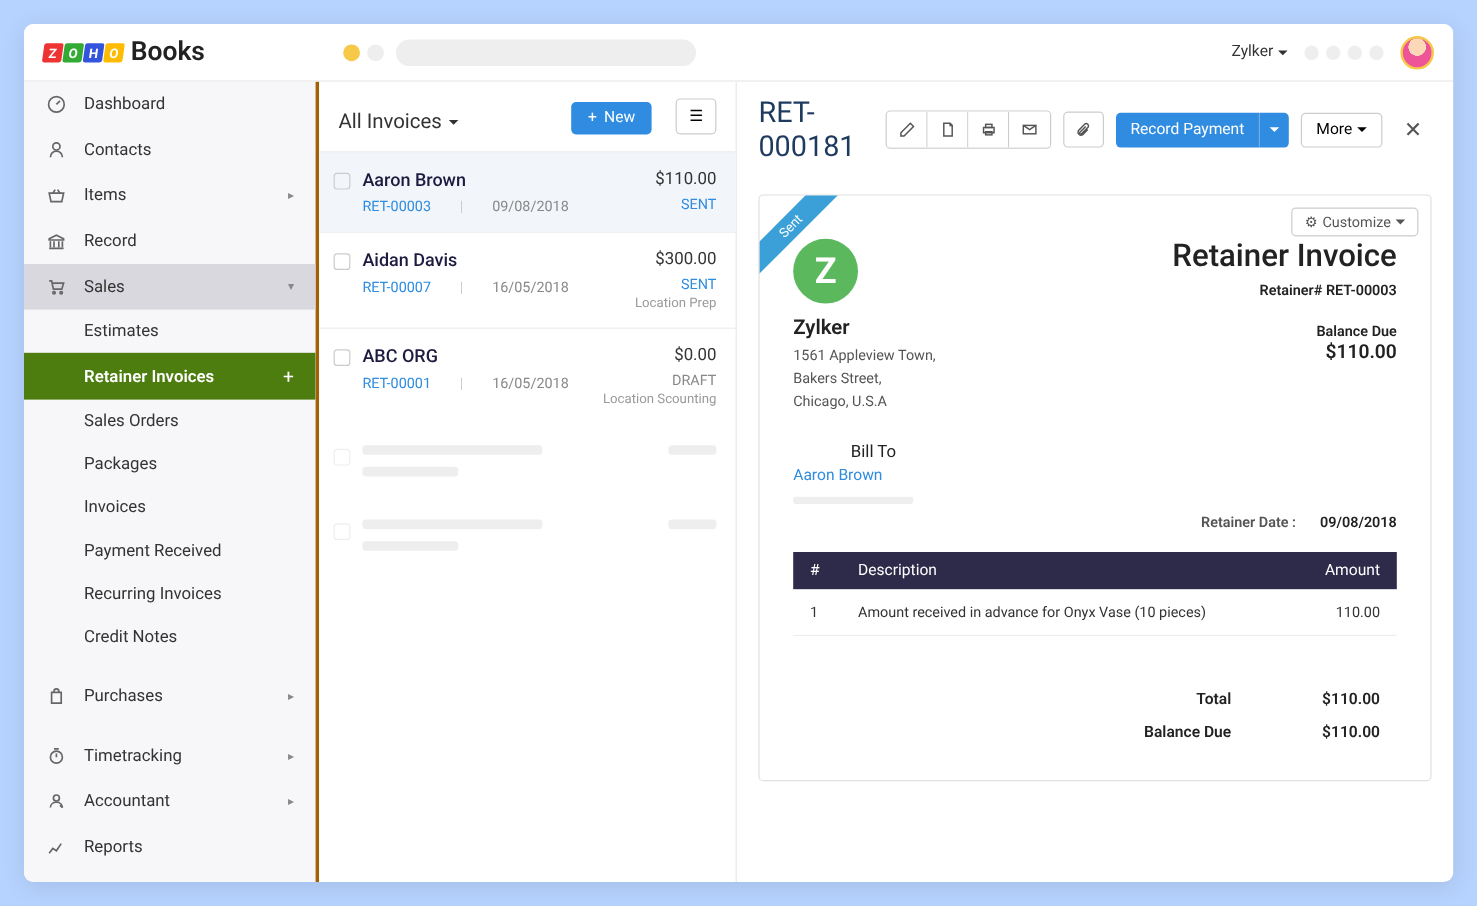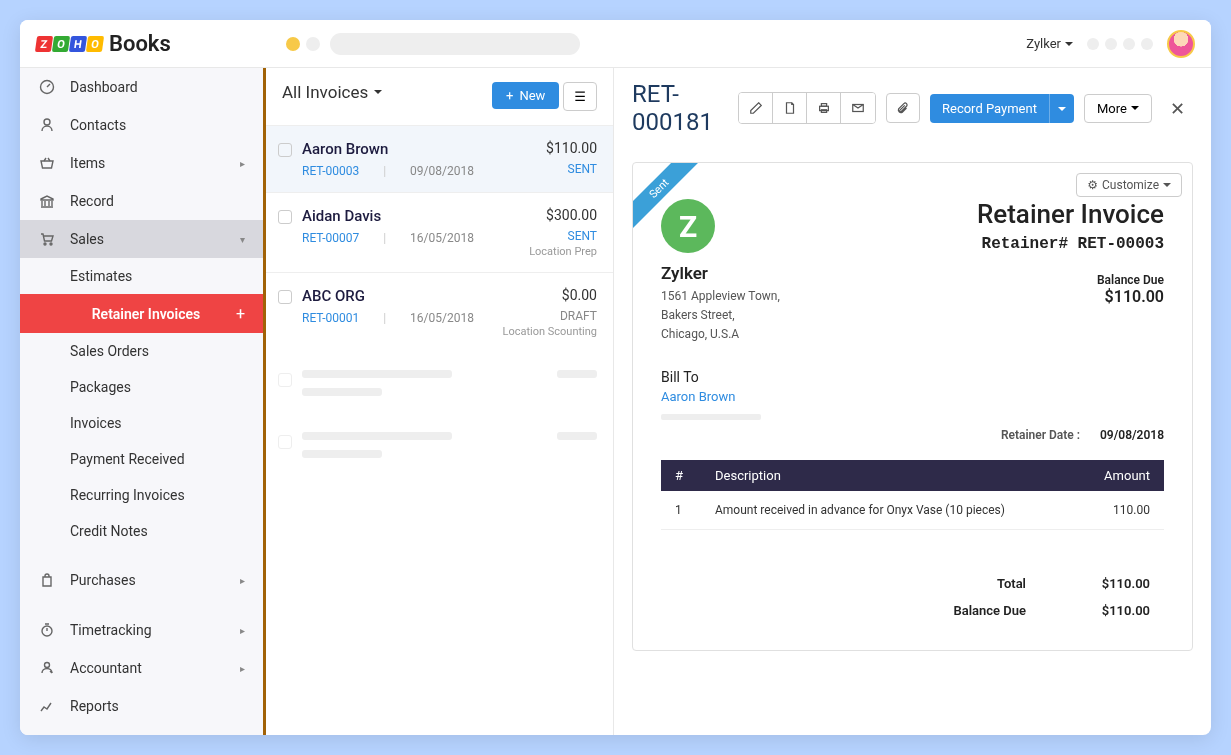--- a/index.html
+++ b/index.html
@@ -17,29 +17,29 @@
 .urlbar { flex: 0 0 250px; height: 22px; background: #eee; border-radius: 11px; margin-left: 10px; }
 .topbar-spacer { flex: 1; }
 .org-switch { font-size: 13px; color: #333; display: flex; align-items: center; gap: 4px; cursor: pointer; }
 .top-dots { display: flex; gap: 6px; margin: 0 14px; }
 .top-dots span { width: 12px; height: 12px; border-radius: 50%; background: #eee; }
 .avatar { width: 28px; height: 28px; border-radius: 50%; background: #e8a; border: 2px solid #f7c948; background-image: radial-gradient(circle at 50% 30%, #fdd8b8 35%, #e59 36%); }
 .body { flex: 1; display: flex; overflow: hidden; }
 .sidebar { width: 246px; background: #f7f7fa; border-right: 3px solid #a16207; overflow-y: auto; }
 .nav-item { display: flex; align-items: center; padding: 10px 18px; font-size: 14px; color: #333; cursor: pointer; gap: 14px; }
 .nav-item.expanded { background: #d8d8de; }
-.nav-item.active { background: #ef4444; color: #fff; font-weight: 600; text-align: center; }
+.nav-item.active { background: #4d7c0f; color: #fff; font-weight: 600; }
 .nav-icon { width: 18px; height: 18px; display: inline-flex; align-items: center; justify-content: center; color: #666; }
 .nav-label { flex: 1; }
 .nav-chevron { font-size: 10px; color: #888; }
 .nav-plus { font-size: 16px; font-weight: 400; }
 .sub-item { padding: 10px 18px 10px 50px; font-size: 14px; color: #333; cursor: pointer; }
 .nav-divider { height: 12px; }
 .listpane { width: 348px; border-right: 1px solid #e8e8e8; display: flex; flex-direction: column; background: #fff; }
-.listhead { display: flex; align-items: flex-start; padding: 14px 16px; gap: 4px; }
+.listhead { display: flex; align-items: flex-end; padding: 14px 16px; gap: 20px; }
 .listhead-title { font-size: 17px; color: #333; display: flex; align-items: center; gap: 6px; cursor: pointer; flex: 1; }
 .btn-new { background: #2f8ce0; color: #fff; border: none; padding: 6px 14px; border-radius: 4px; font-size: 13px; display: flex; align-items: center; gap: 6px; cursor: pointer; }
 .btn-menu { border: 1px solid #ccc; background: #fff; padding: 6px 10px; border-radius: 4px; cursor: pointer; font-size: 13px; }
 .list-row { border-top: 1px solid #eee; padding: 14px 16px 14px 12px; display: flex; gap: 10px; cursor: pointer; }
 .list-row.sel { background: #f2f6fb; }
 .list-check { width: 14px; height: 14px; border: 1.5px solid #ccc; border-radius: 3px; margin-top: 3px; flex-shrink: 0; }
 .list-main { flex: 1; }
 .list-name { font-size: 15px; color: #1d1b3f; font-weight: 500; margin-bottom: 6px; }
 .list-sub { font-size: 12px; color: #2f8ce0; display: flex; gap: 24px; align-items: center; }
 .list-sub .divider { color: #ccc; }
@@ -68,26 +68,26 @@
 .ribbon { position: absolute; top: 0; left: 0; width: 70px; height: 70px; overflow: hidden; }
 .ribbon span { position: absolute; width: 100px; background: #3ba0d8; color: #fff; text-align: center; font-size: 11px; padding: 3px 0; transform: rotate(-45deg); top: 16px; left: -24px; }
 .customize-btn { position: absolute; top: 10px; right: 10px; border: 1px solid #ccc; background: #fff; padding: 4px 10px; border-radius: 4px; font-size: 12px; display: flex; align-items: center; gap: 4px; cursor: pointer; color: #555; }
 .inv-top { display: flex; justify-content: space-between; margin-top: 10px; }
 .company-block { }
 .company-logo { width: 54px; height: 54px; border-radius: 50%; background: #5cb85c; color: #fff; display: flex; align-items: center; justify-content: center; font-size: 30px; font-weight: bold; margin-bottom: 10px; }
 .company-name { font-size: 17px; font-weight: 600; color: #222; margin-bottom: 4px; }
 .company-addr { font-size: 12px; color: #555; line-height: 1.6; }
 .inv-title-block { text-align: right; }
 .inv-title { font-size: 26px; color: #222; font-weight: 500; margin-bottom: 6px; }
-.inv-no { font-size: 16px; font-weight: 600; color: #222; font-family: Liberation Mono, monospace; }
+.inv-no { font-size: 12px; font-weight: 600; color: #222; }
 .balance-block { text-align: right; margin-top: 20px; }
 .balance-label { font-size: 12px; font-weight: 600; color: #222; }
 .balance-amt { font-size: 16px; font-weight: 600; color: #222; }
 .billto { margin-top: 24px; }
-.billto-label { font-size: 14px; color: #222; margin-bottom: 4px; }
+.billto-label { font-size: 14px; color: #222; margin-bottom: 4px; margin-left: 48px; }
 .billto-name { font-size: 13px; color: #2f8ce0; }
 .billto-skel { width: 100px; height: 6px; background: #eee; margin-top: 10px; border-radius: 2px; }
 .date-row { display: flex; justify-content: flex-end; gap: 20px; font-size: 12px; margin-top: 8px; }
 .date-row .lbl { color: #555; font-weight: 600; }
 .date-row .val { color: #222; font-weight: 600; }
 .inv-table { margin-top: 18px; }
 .inv-thead { background: #2e2a49; color: #fff; display: flex; padding: 8px 14px; font-size: 13px; }
 .col-num { width: 40px; }
 .col-desc { flex: 1; }
 .col-amt { width: 80px; text-align: right; }

